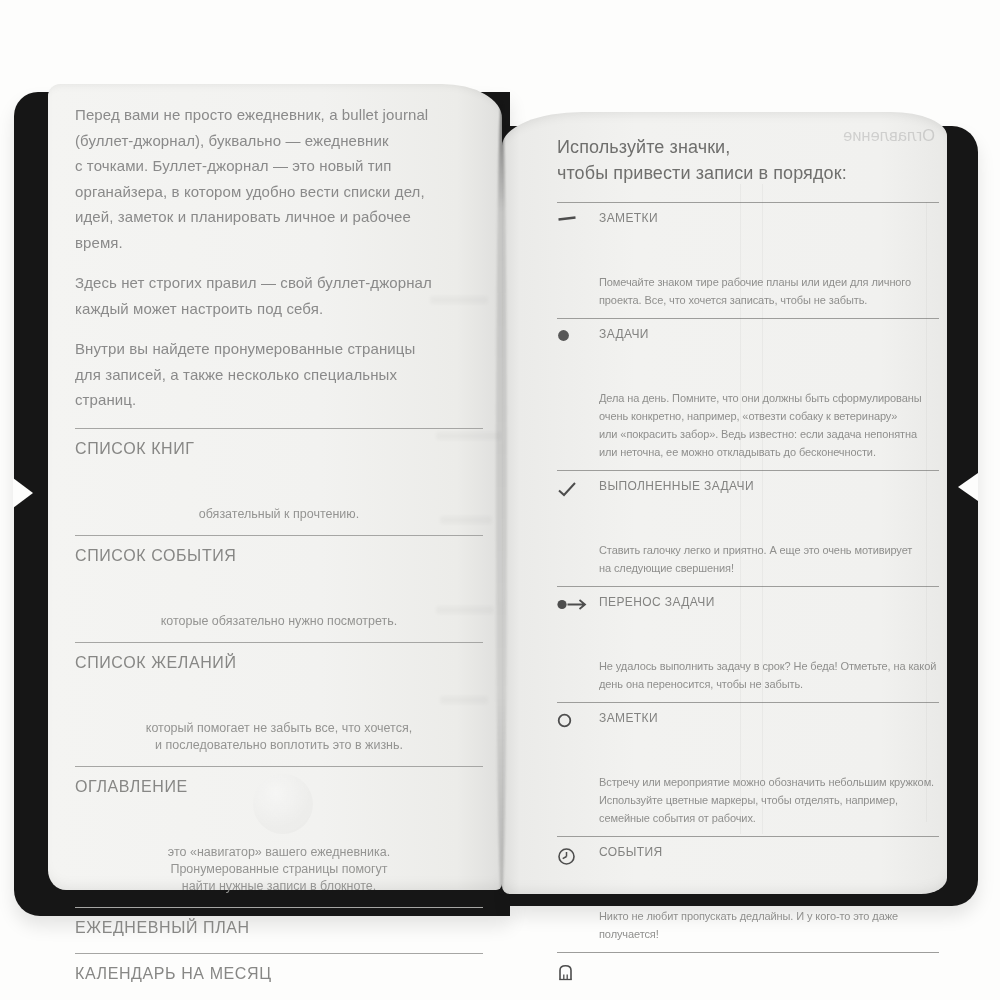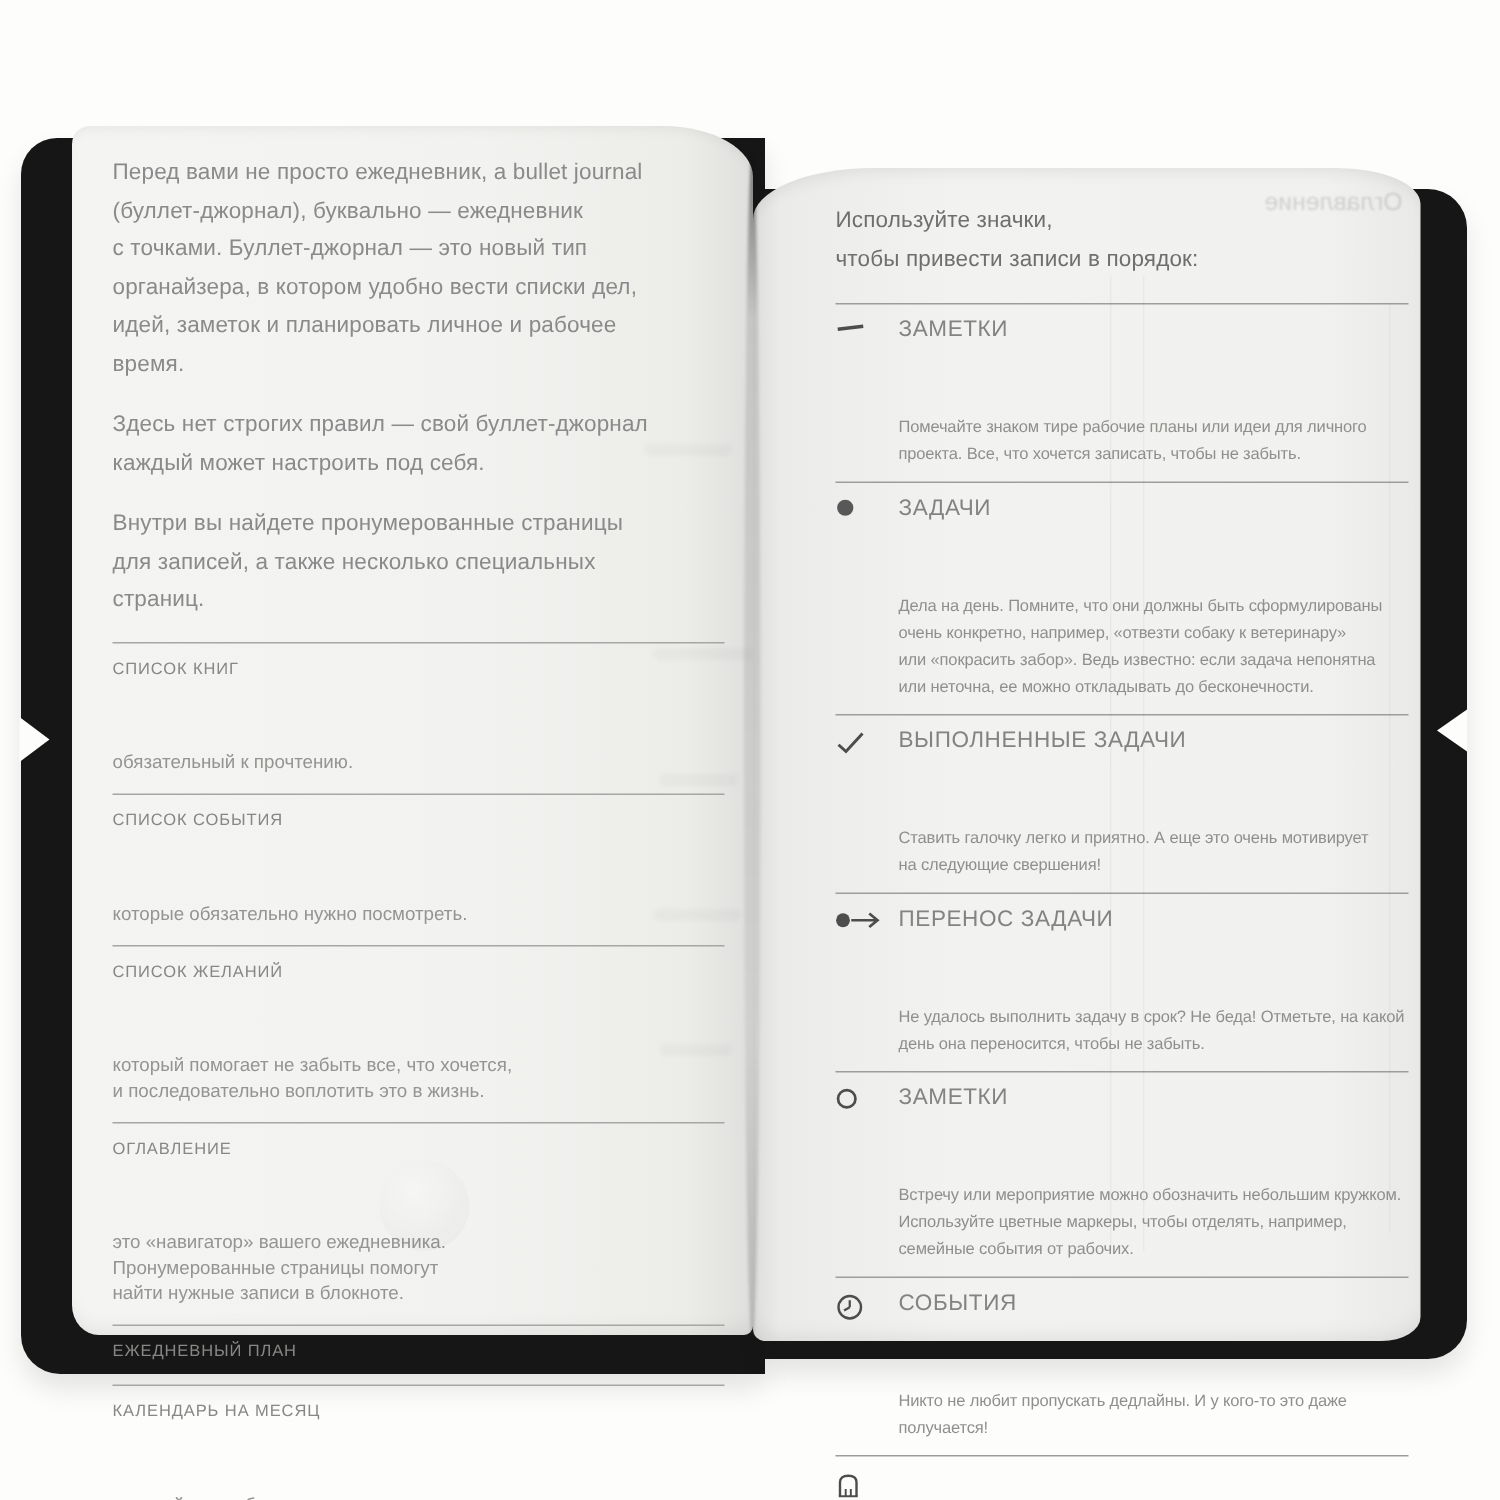--- a/index.html
+++ b/index.html
@@ -40,36 +40,36 @@
     background:linear-gradient(to bottom,rgba(15,15,15,0.50),rgba(70,70,70,0.16) 14%,rgba(80,80,80,0.10) 75%,rgba(40,40,40,0.22));
     filter:blur(1.2px);border-radius:50%;}
 
   .pre{white-space:pre-line;margin-top:48px;}
 
   
   .intro p{margin:0 0 15px 0;font-size:15px;line-height:25.5px;color:#8a8a8a;letter-spacing:0.1px;}
   .lsections{margin-top:10px;}
   .lsection{border-top:1px solid #a6a6a4;padding:11px 0 12px 0;}
   .lsection.last{border-bottom:1px solid #a6a6a4;}
-  .lsec-title{font-size:11px;letter-spacing:0.6px;color:#878785;margin-bottom:4px;}
-  .lsec-desc{font-size:12.5px;line-height:17px;color:#949492;}
+  .lsec-title{font-size:16px;letter-spacing:0.6px;color:#878785;margin-bottom:4px;}
+  .lsec-desc{font-size:12.5px;line-height:17px;color:#949492;text-align:center;}
   .lsec-desc:empty{display:none;}
   .emboss{position:absolute;left:205px;top:690px;width:60px;height:60px;border-radius:50%;
     background:radial-gradient(circle at 38% 32%, rgba(255,255,255,0.55), rgba(0,0,0,0.04) 62%, rgba(0,0,0,0.06));
     opacity:0.5;filter:blur(0.5px);}
   .smudge{position:absolute;height:8px;background:#777;opacity:0.05;filter:blur(1.5px);border-radius:3px;}
 
   
-  .rtitle{font-size:15px;line-height:26px;color:#6f6f6d;margin:4px 0 16px 0;letter-spacing:0.1px;}
+  .rtitle{font-size:18px;line-height:26px;color:#6f6f6d;margin:4px 0 16px 0;letter-spacing:0.1px;}
   .ritems{border-top:1px solid #9d9d9b;}
   .ritem{display:flex;border-bottom:1px solid #9d9d9b;padding:8px 0 9px 0;}
   .ritem.tall{padding-bottom:30px;}
   .ricon{width:42px;flex:0 0 42px;padding-top:2px;}
   .rtext{flex:1;}
-  .rhead{font-size:15px;letter-spacing:0.4px;color:#838381;margin-bottom:3px;}
+  .rhead{font-size:12px;letter-spacing:0.4px;color:#838381;margin-bottom:3px;}
   .rhead:empty{display:none;}
   .rdesc{font-size:11px;line-height:18px;color:#8f8f8d;letter-spacing:-0.1px;}
   .blank-line{height:30px;border-bottom:1px solid #8f8f8d;}
   .ghost-title{position:absolute;right:12px;top:14px;width:160px;text-align:left;
     font-size:16.5px;color:#9a9a9a;opacity:0.38;transform:scaleX(-1);filter:blur(0.6px);}
   .ghost-col{position:absolute;width:1px;background:#555;opacity:0.05;}
 
   svg{display:block;}
 </style>
 </head>

